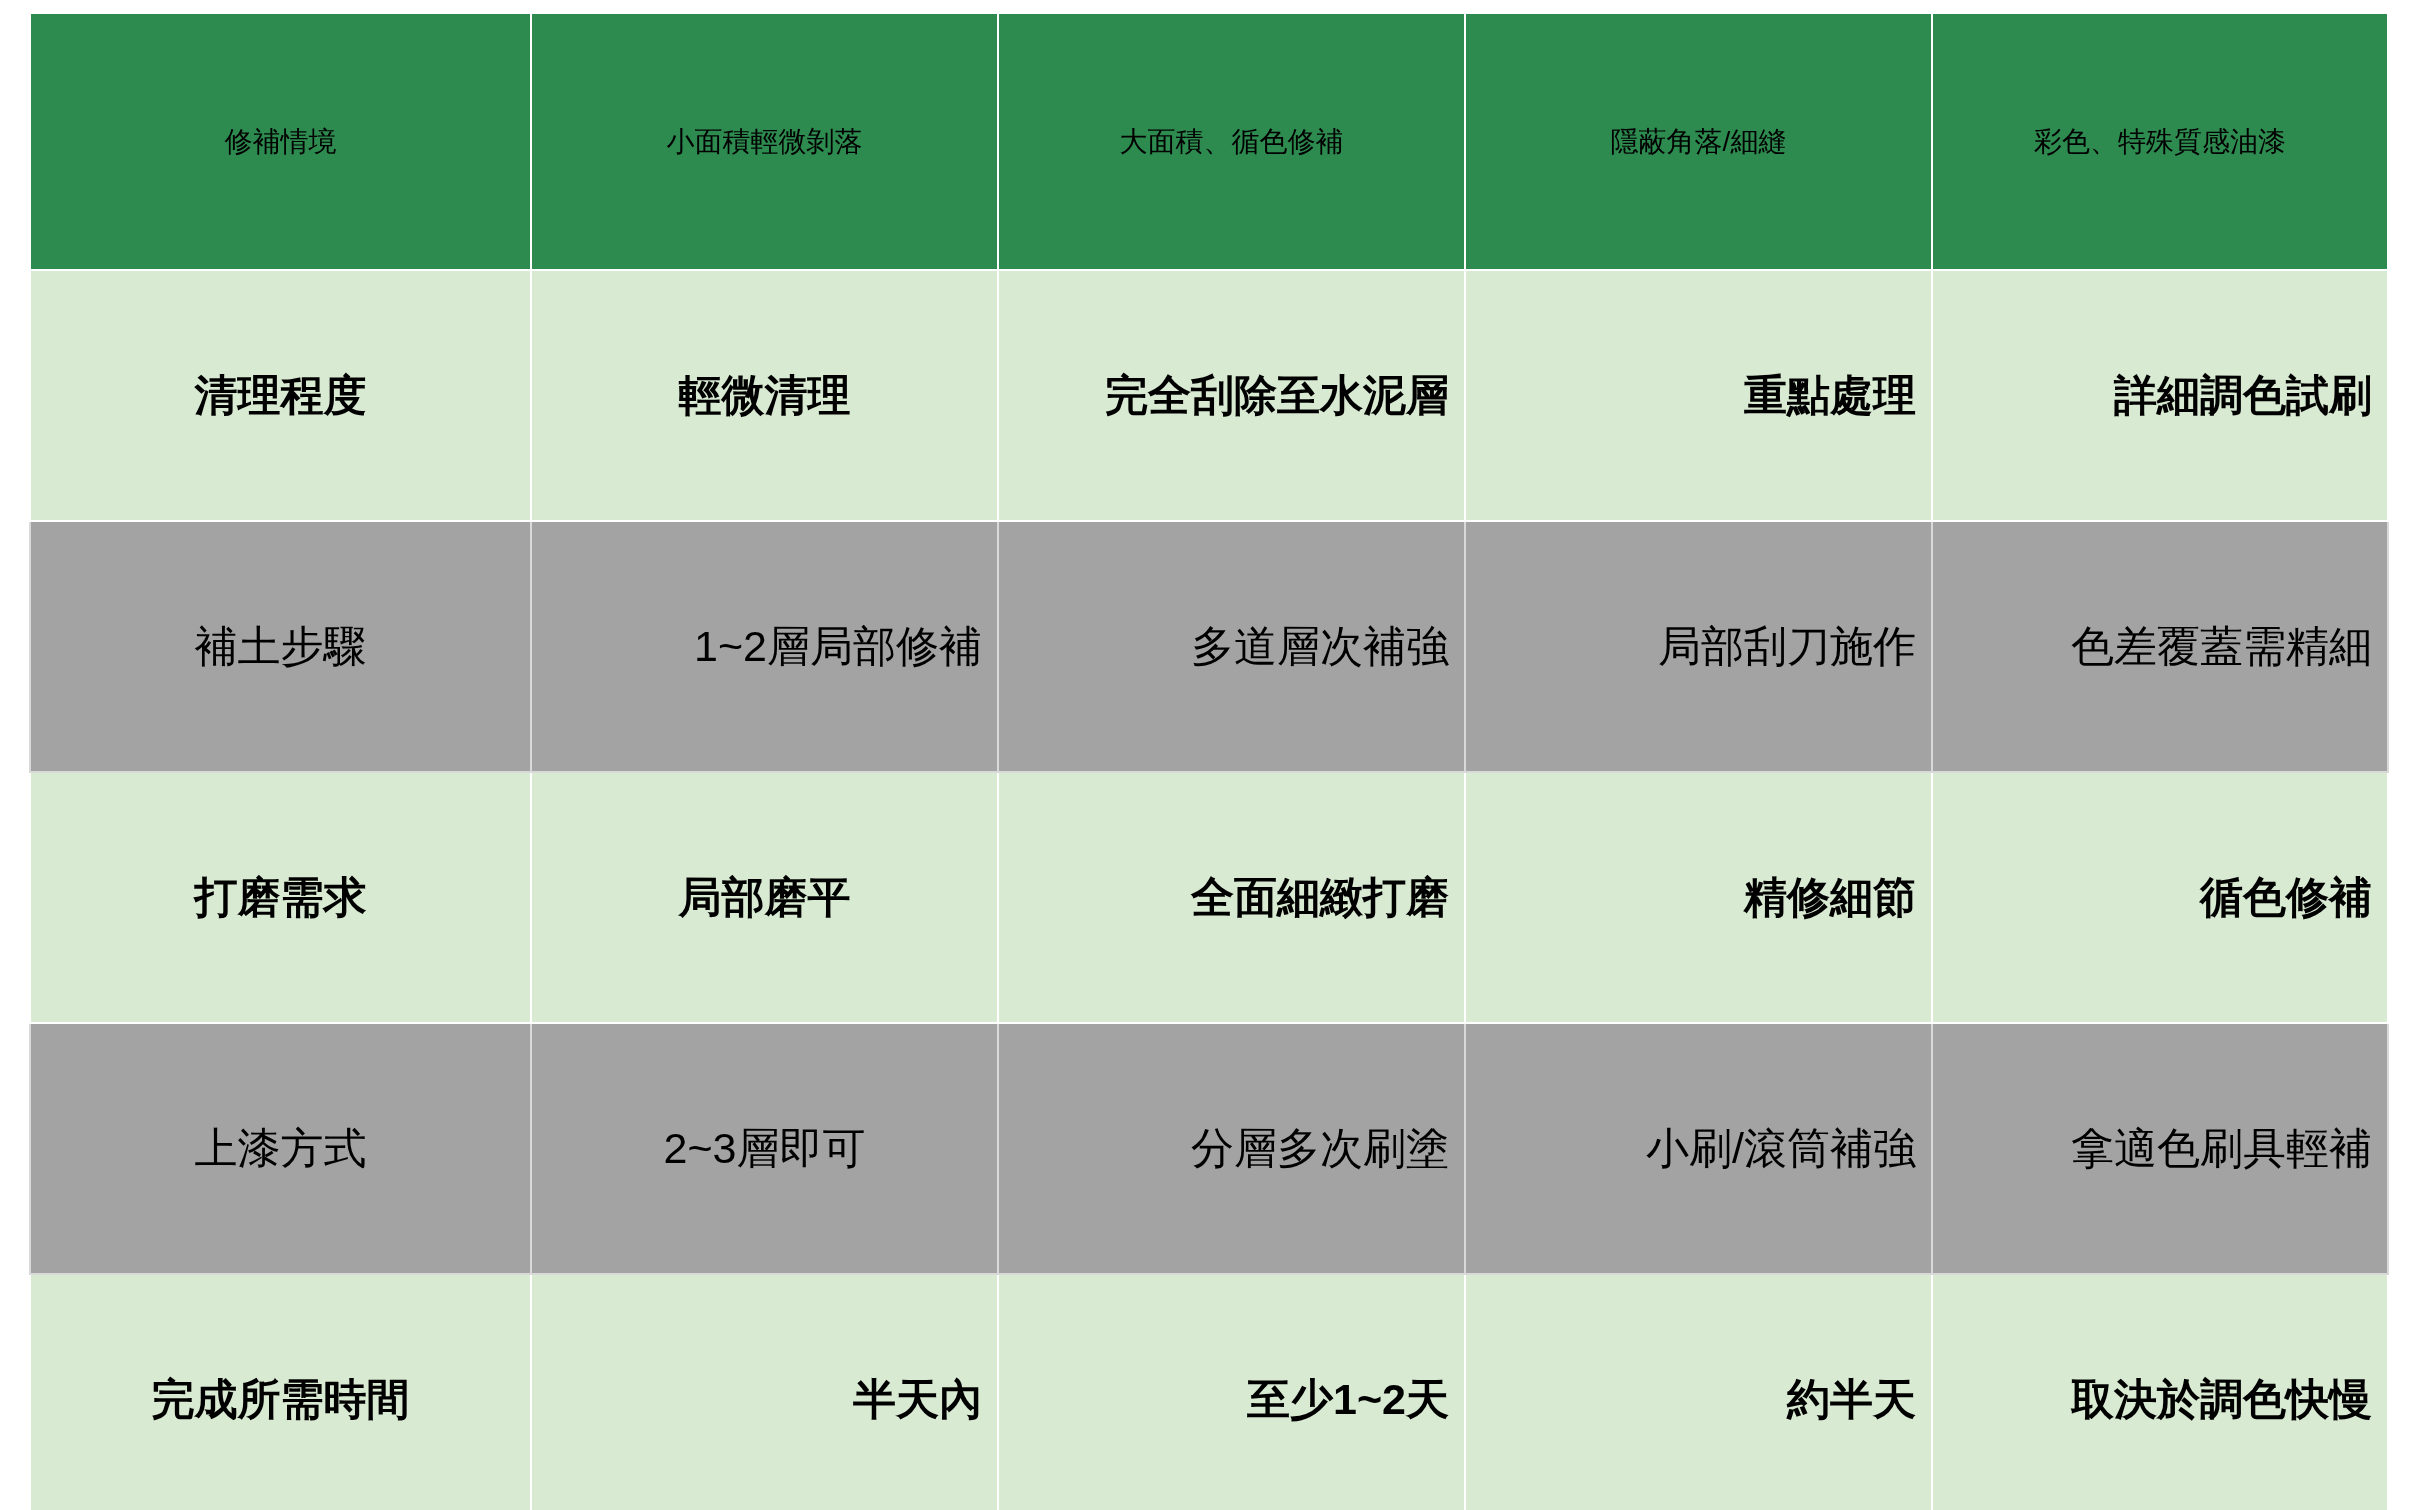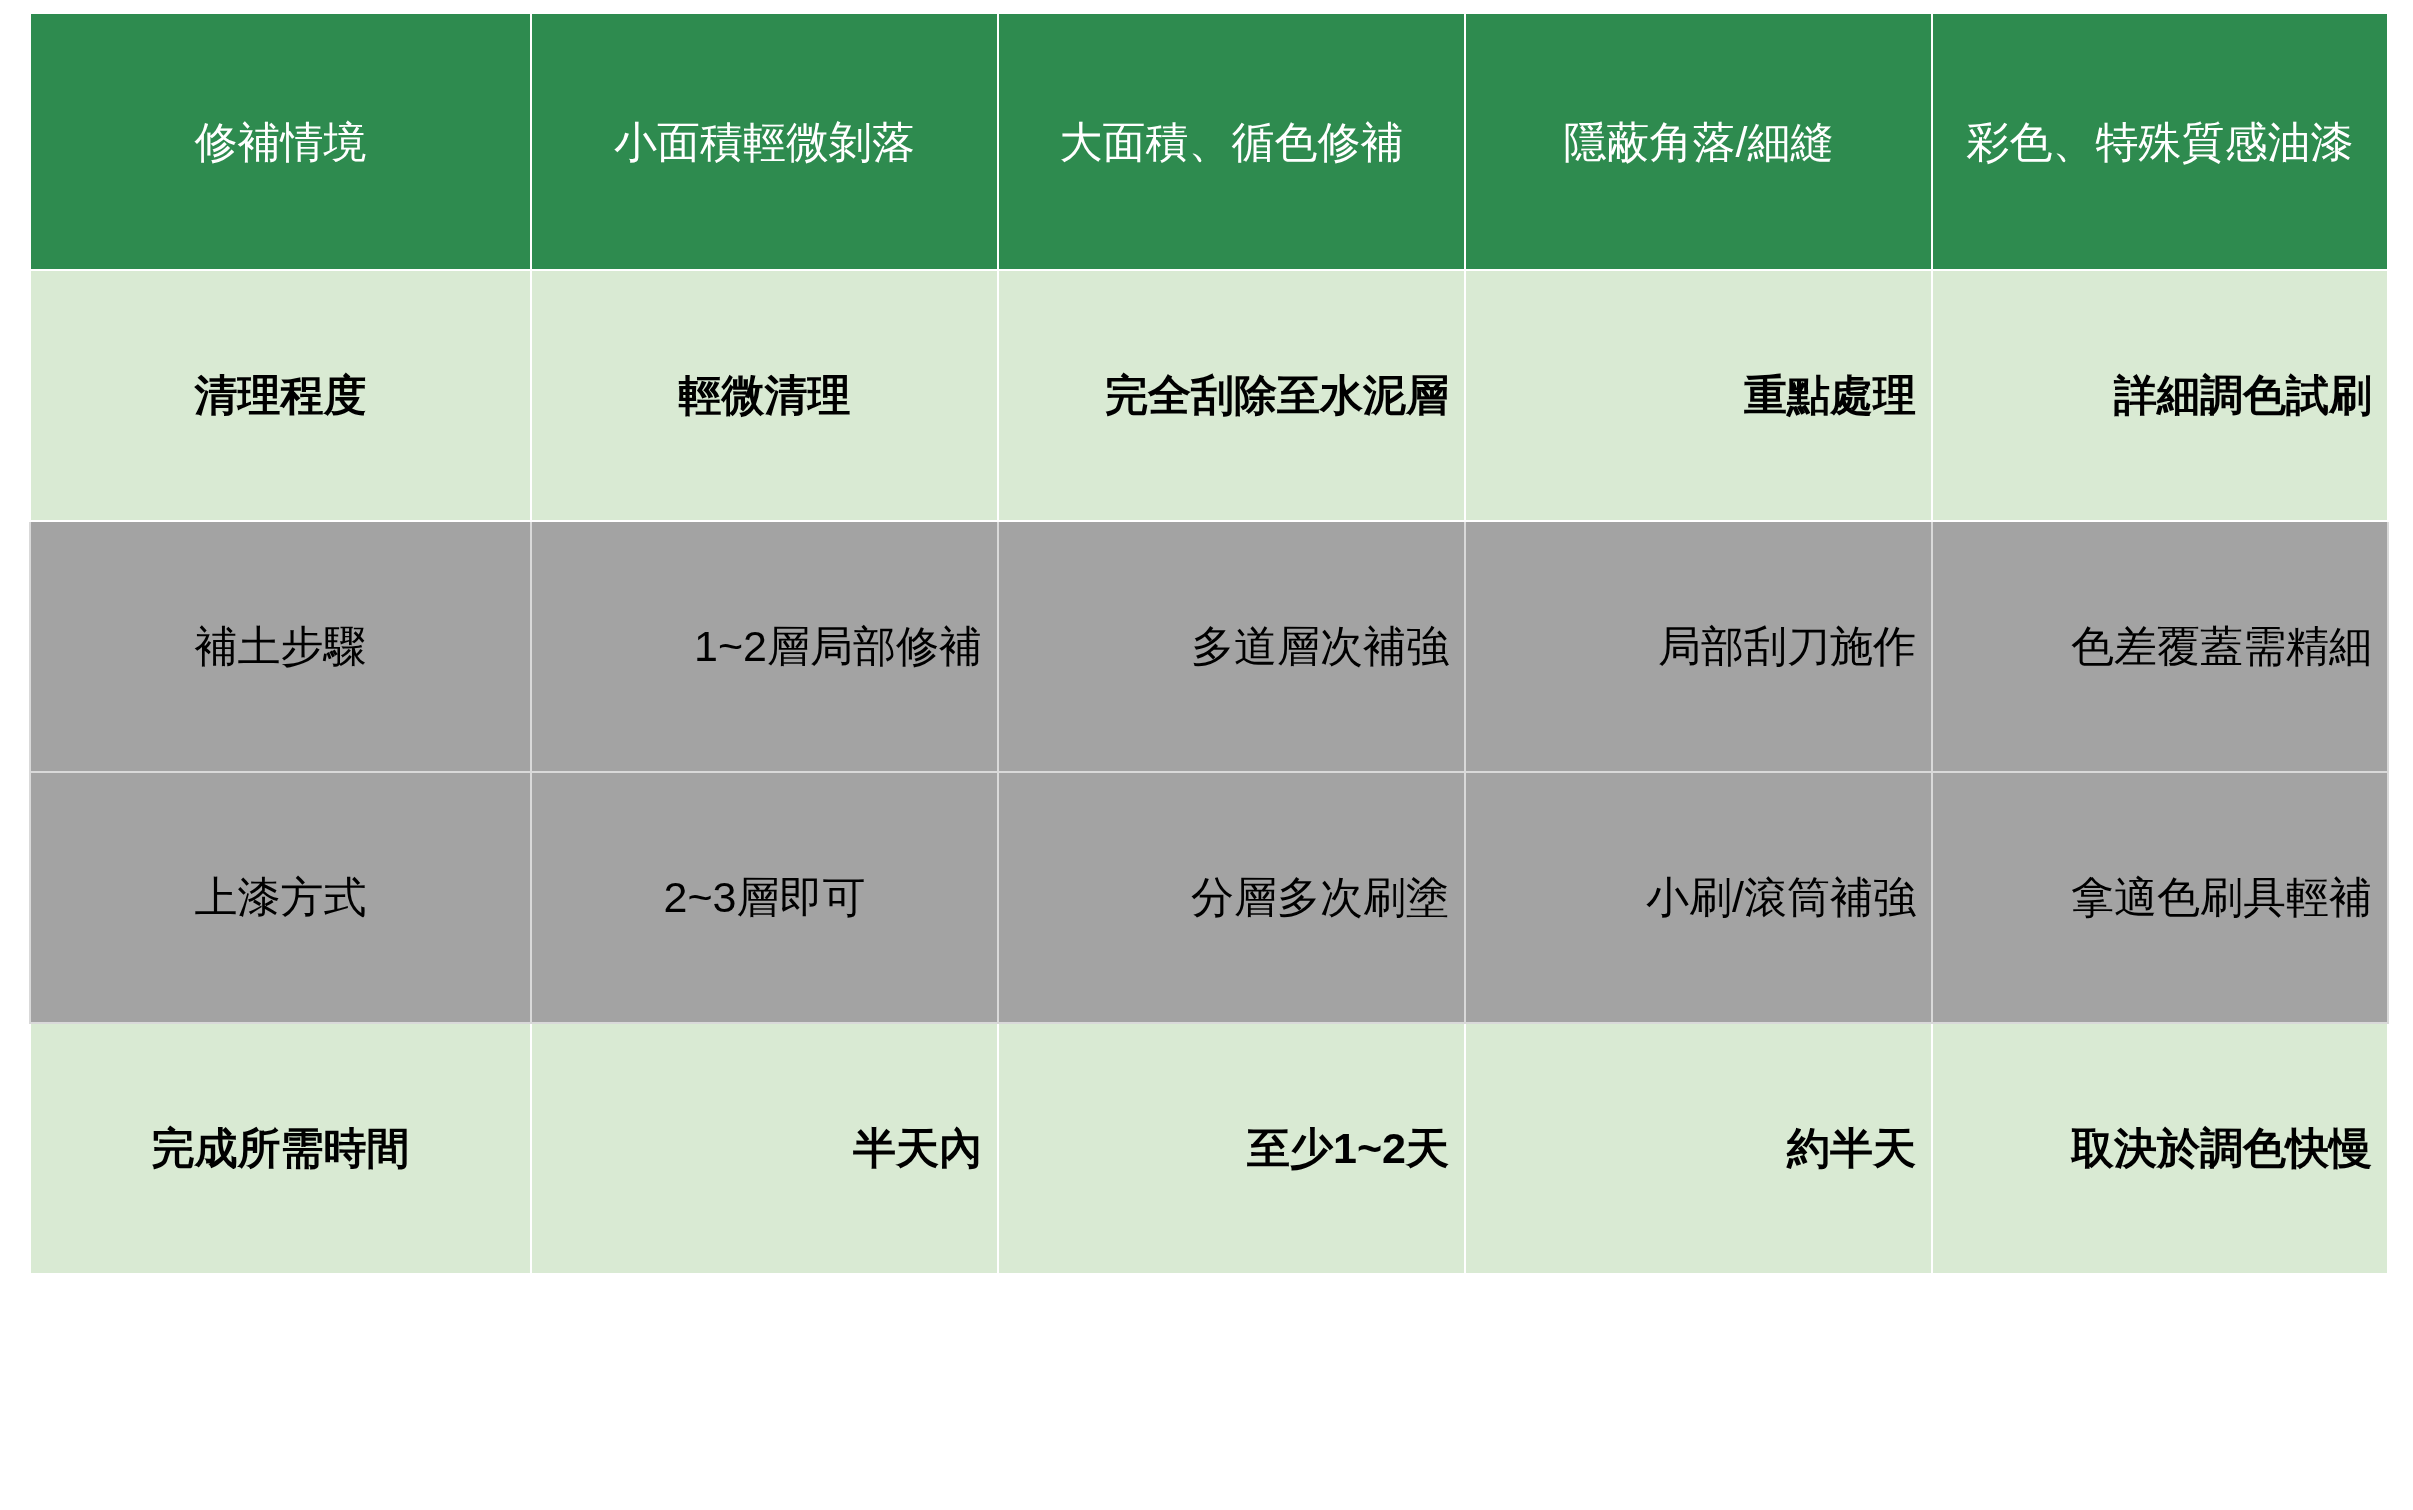--- a/index.html
+++ b/index.html
@@ -28,22 +28,22 @@
     background: #ffffff;
   }
   table.repair-table col.c0 { width: 501px; }
   table.repair-table col.c1 { width: 467px; }
   table.repair-table col.c2 { width: 467px; }
   table.repair-table col.c3 { width: 467px; }
   table.repair-table col.c4 { width: 456px; }
 
   thead th {
     background: #2e8b4f;
-    color: #ffffff;
-    font-size: 43px;
+    color: #000000;
+    font-size: 28px;
     font-weight: normal;
     line-height: 1.22;
     text-align: center;
     vertical-align: middle;
     padding: 15px 11px;
     height: 257px;
     border: 2.7px solid #ffffff;
     box-sizing: border-box;
   }
   thead th.first-head {
@@ -106,20 +106,27 @@
         <td class="value-cell">重點處理</td>
         <td class="value-cell">詳細調色試刷</td>
       </tr>
       <tr class="plain">
         <td class="label-cell">補土步驟</td>
         <td class="value-cell">1~2層局部修補</td>
         <td class="value-cell">多道層次補強</td>
         <td class="value-cell">局部刮刀施作</td>
         <td class="value-cell">色差覆蓋需精細</td>
       </tr>
+      <tr class="shaded">
+        <td class="label-cell">打磨需求</td>
+        <td class="value-cell v-center">局部磨平</td>
+        <td class="value-cell">全面細緻打磨</td>
+        <td class="value-cell">精修細節</td>
+        <td class="value-cell">循色修補</td>
+      </tr>
       <tr class="plain">
         <td class="label-cell">上漆方式</td>
         <td class="value-cell v-center">2~3層即可</td>
         <td class="value-cell">分層多次刷塗</td>
         <td class="value-cell">小刷/滾筒補強</td>
         <td class="value-cell">拿適色刷具輕補</td>
       </tr>
       <tr class="shaded">
         <td class="label-cell">完成所需時間</td>
         <td class="value-cell">半天內</td>

